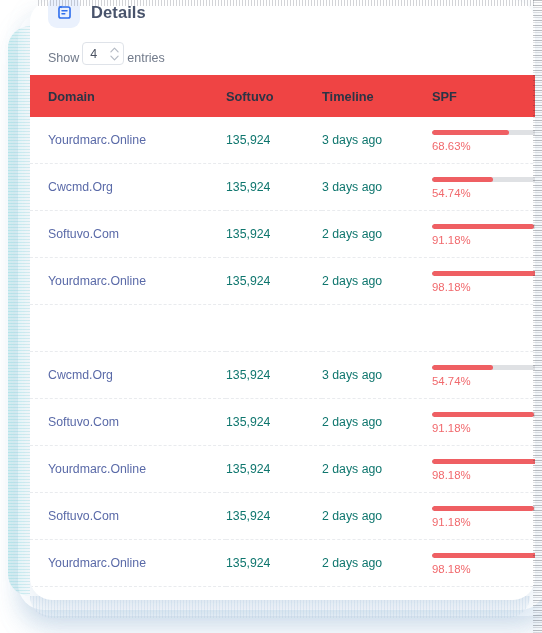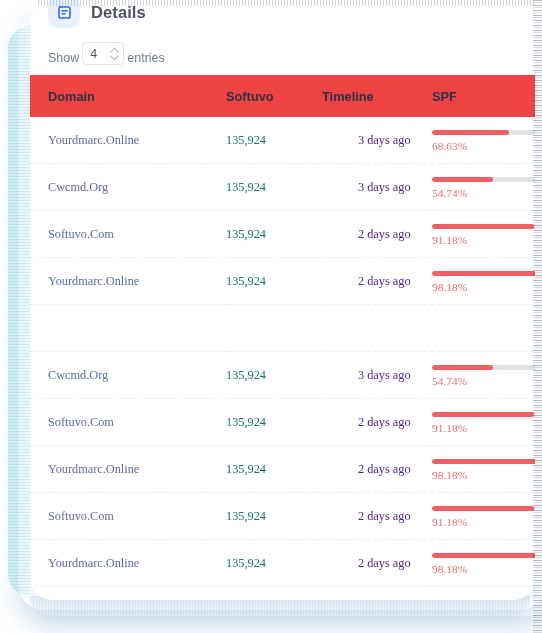--- a/index.html
+++ b/index.html
@@ -182,30 +182,29 @@
   th.col-emails, td.col-emails { width: 96px; }
   th.col-timeline, td.col-timeline { width: 110px; }
   th.col-spf, td.col-spf { width: 121px; }
 
   table.data-table tbody td {
     font-size: 12.3px;
     padding: 0;
     height: 46px;
     vertical-align: middle;
     border-bottom: 1px dashed #e9ebee;
-    font-family: Liberation Serif, serif;
   }
   tr.row-gap td {
     height: 46px;
     border-bottom: none;
   }
 
   .domain-text { color: #5a6aa8; }
   .emails-text { color: #0f766e; }
-  .timeline-text { color: #4c1d95; margin-left: 36px; }
+  .timeline-text { color: #0f766e; }
 
   
   .spf-cell { position: relative; }
   .spf-wrap {
     position: relative;
     width: 112px;
     padding-top: 2px;
   }
   .spf-track {
     position: relative;

